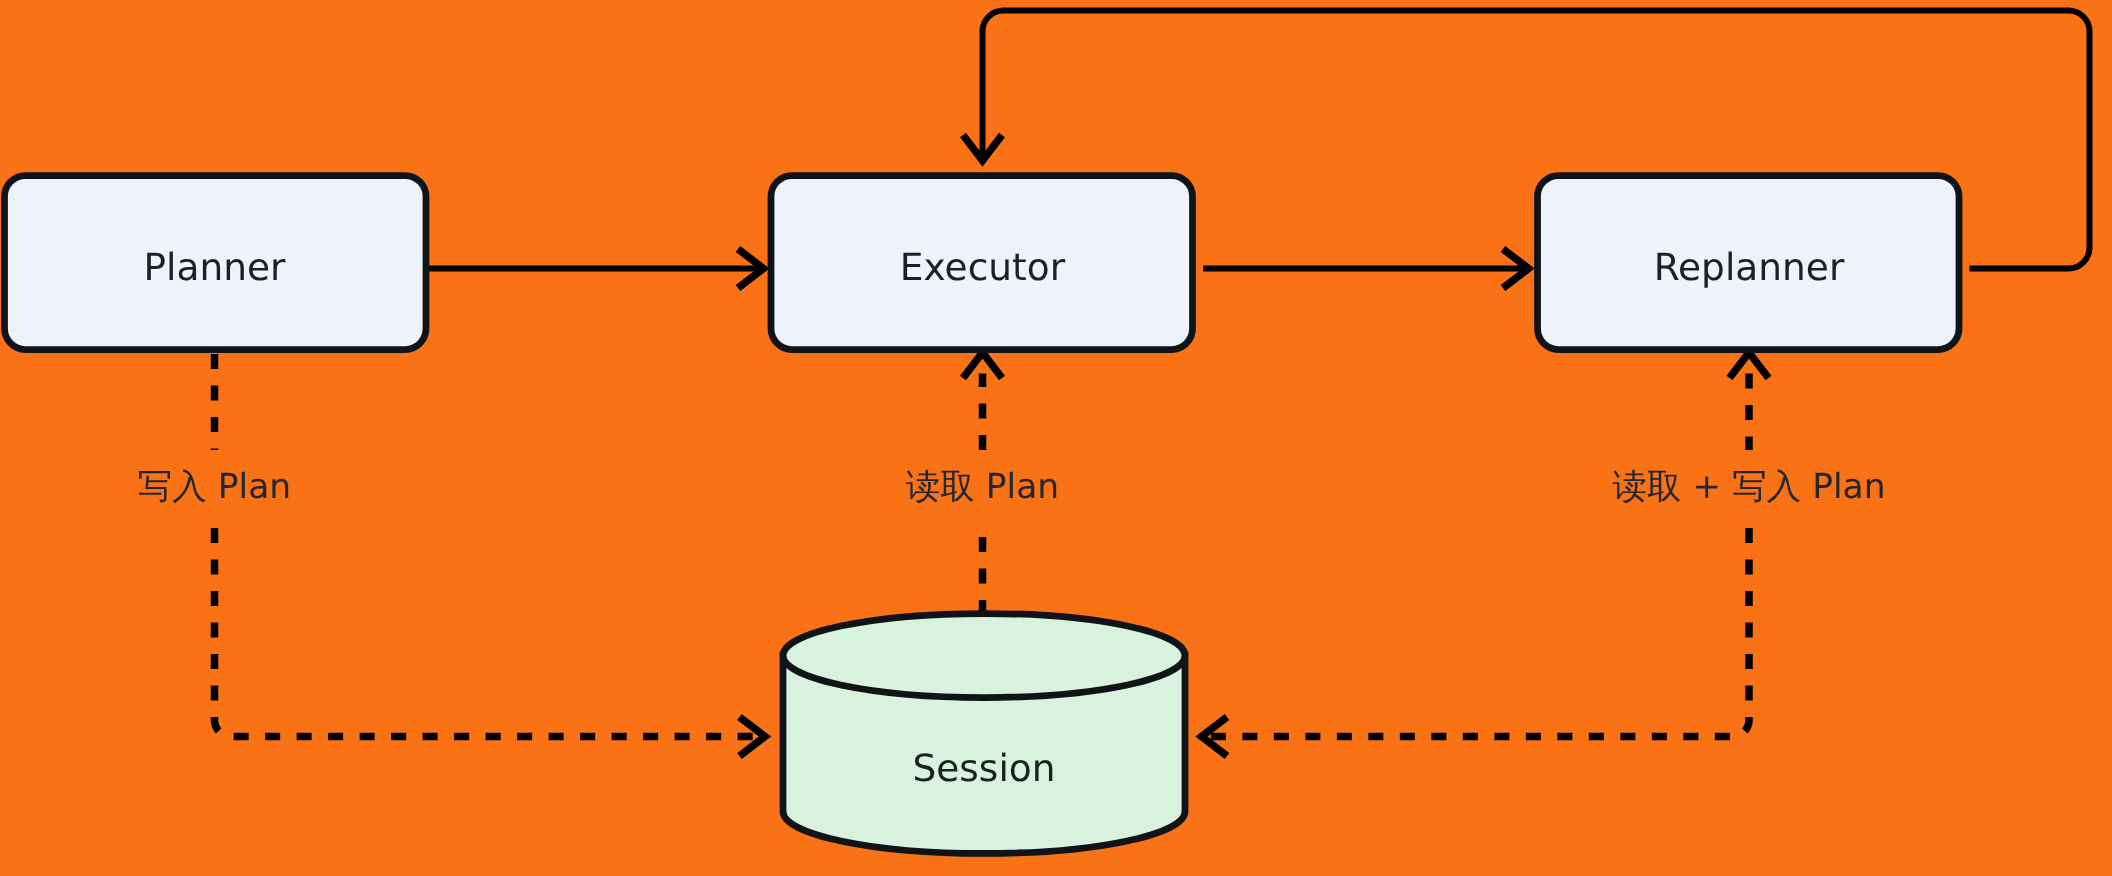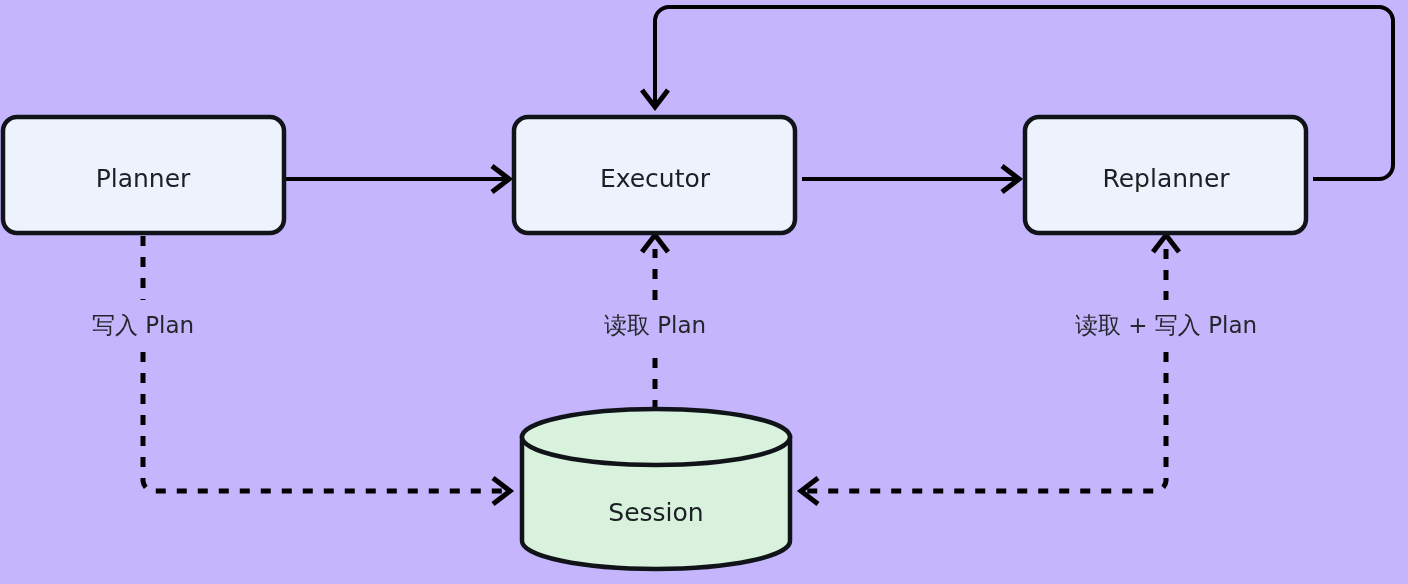--- a/index.html
+++ b/index.html
@@ -7,21 +7,21 @@
     padding: 0;
     background: #ffffff;
   }
   body {
     font-family: "DejaVu Sans", "Liberation Sans", sans-serif;
   }
   #diagram-root {
     position: relative;
     width: 1408px;
     height: 584px;
-    background: #c4b5fd;
+    background: #f97316;
     overflow: hidden;
   }
   svg#flow-svg {
     position: absolute;
     left: 0;
     top: 0;
     width: 1408px;
     height: 584px;
     display: block;
   }

